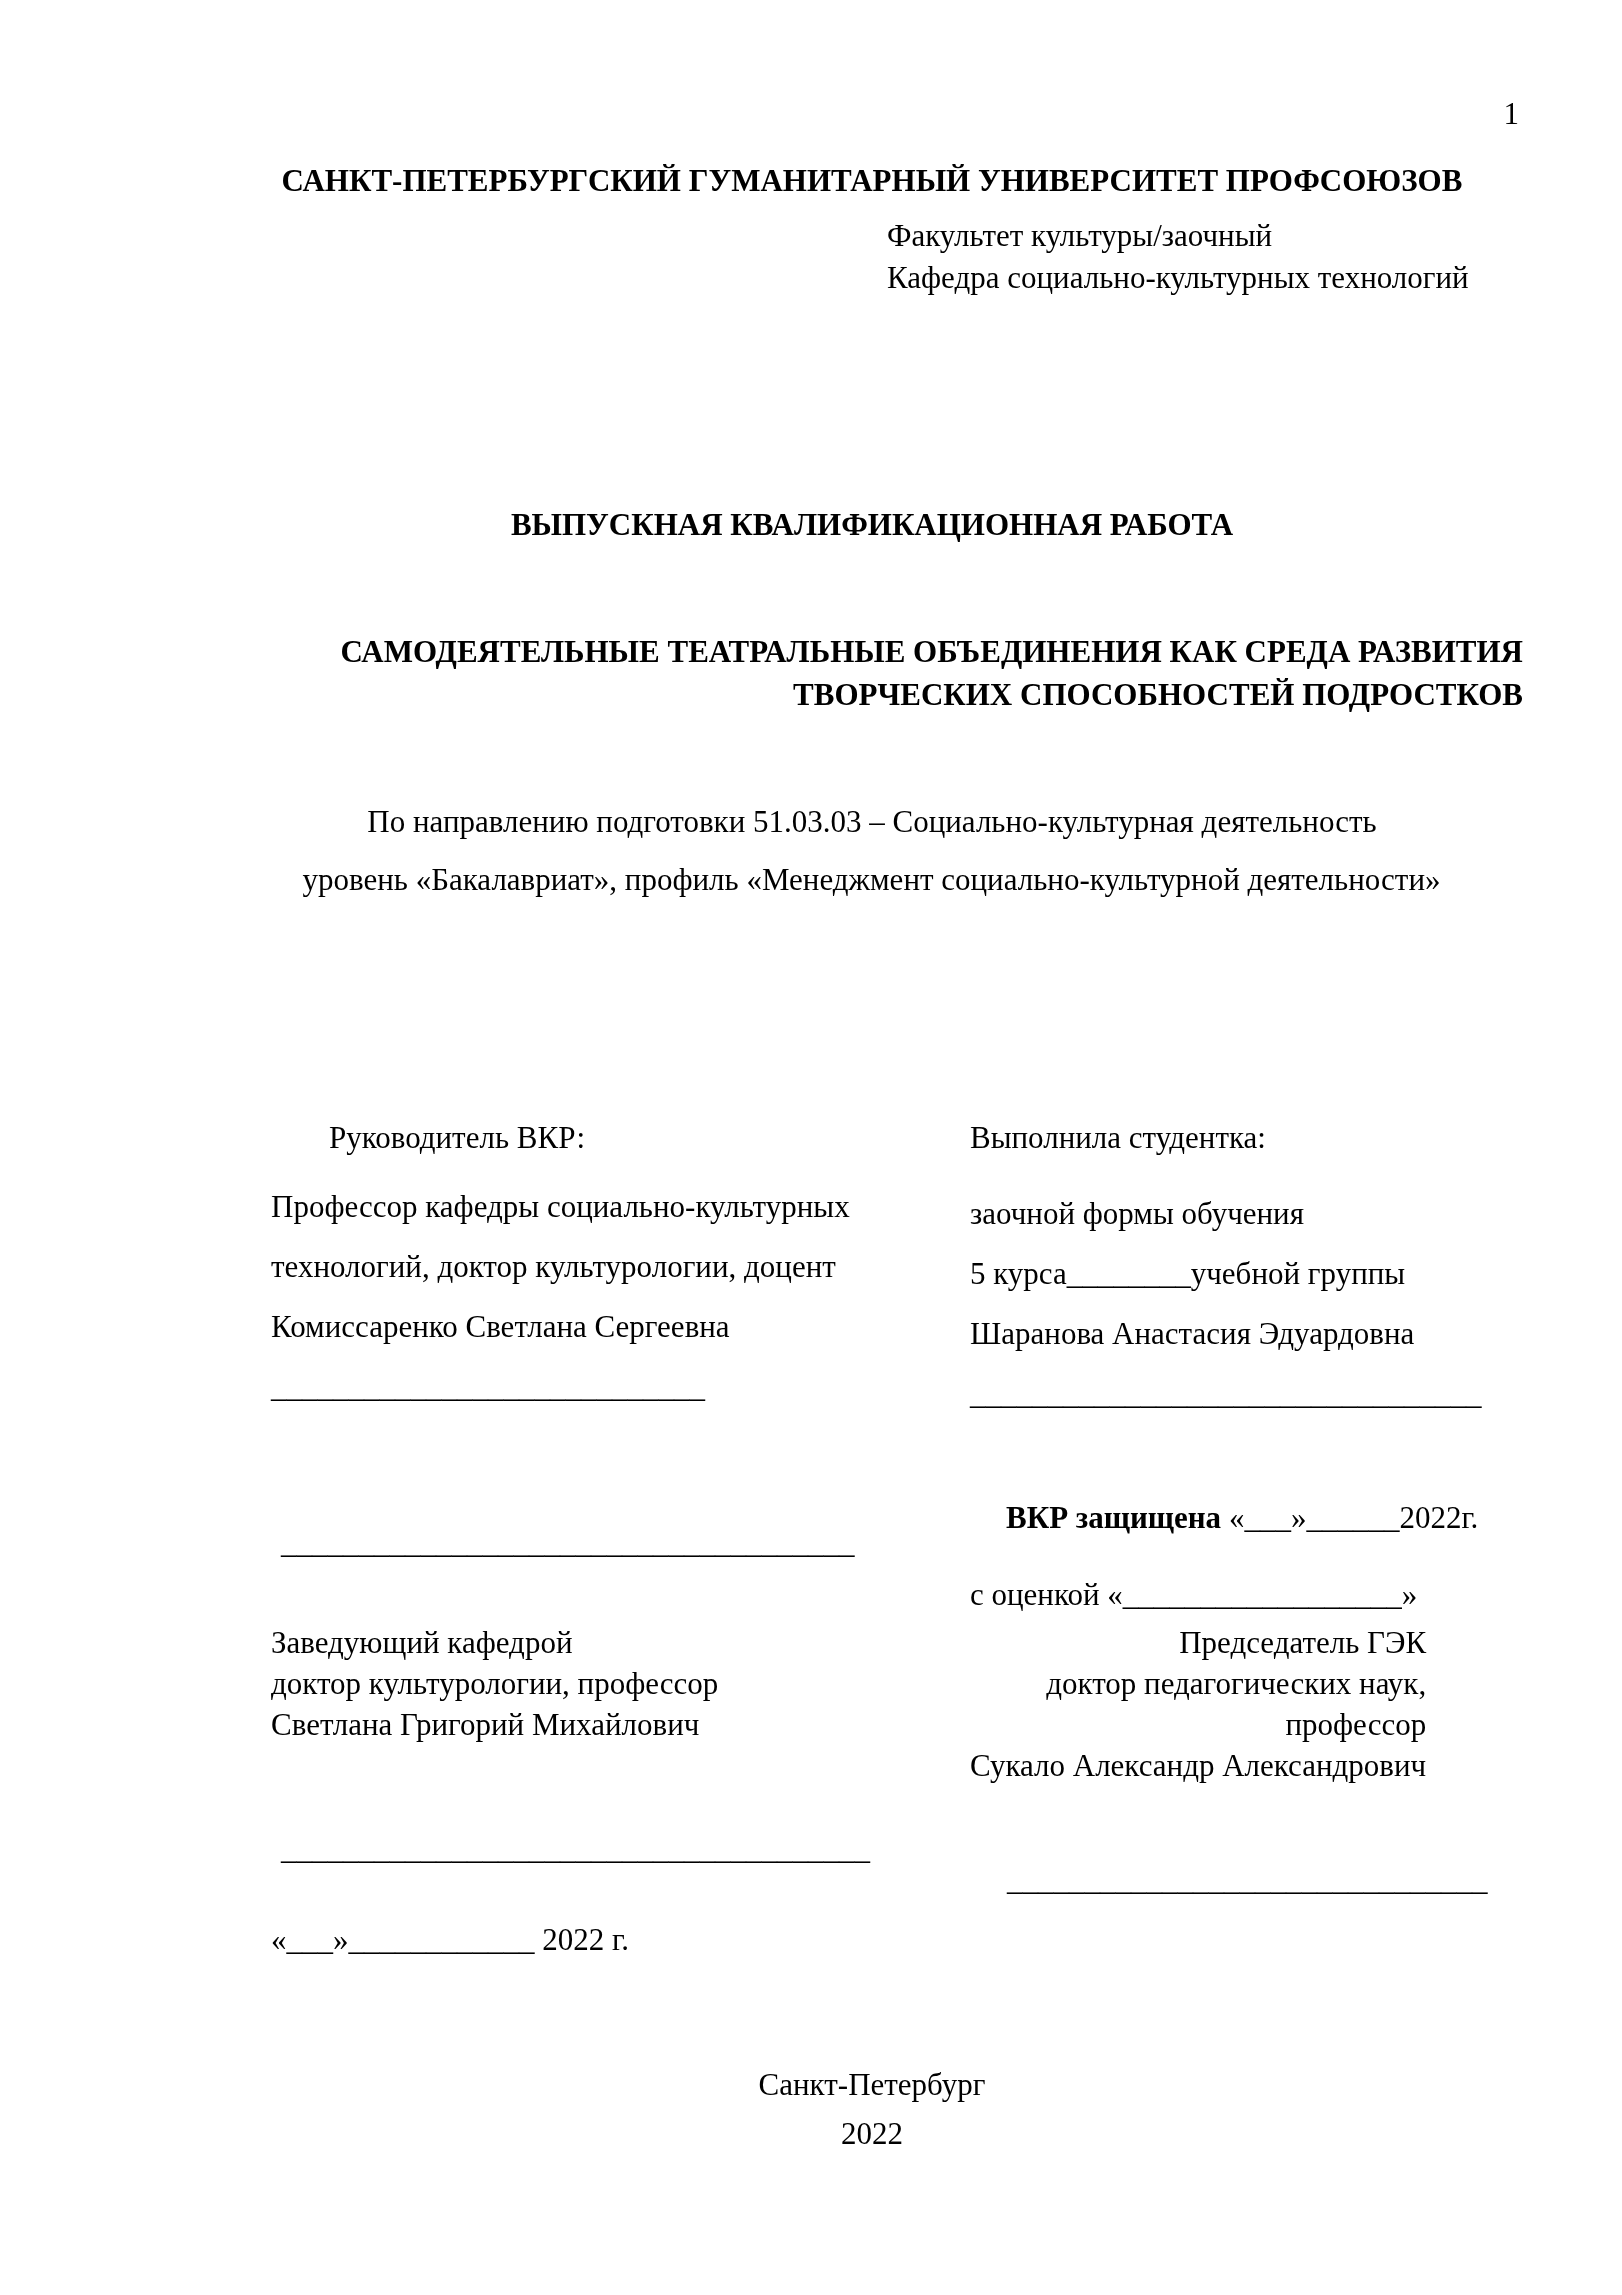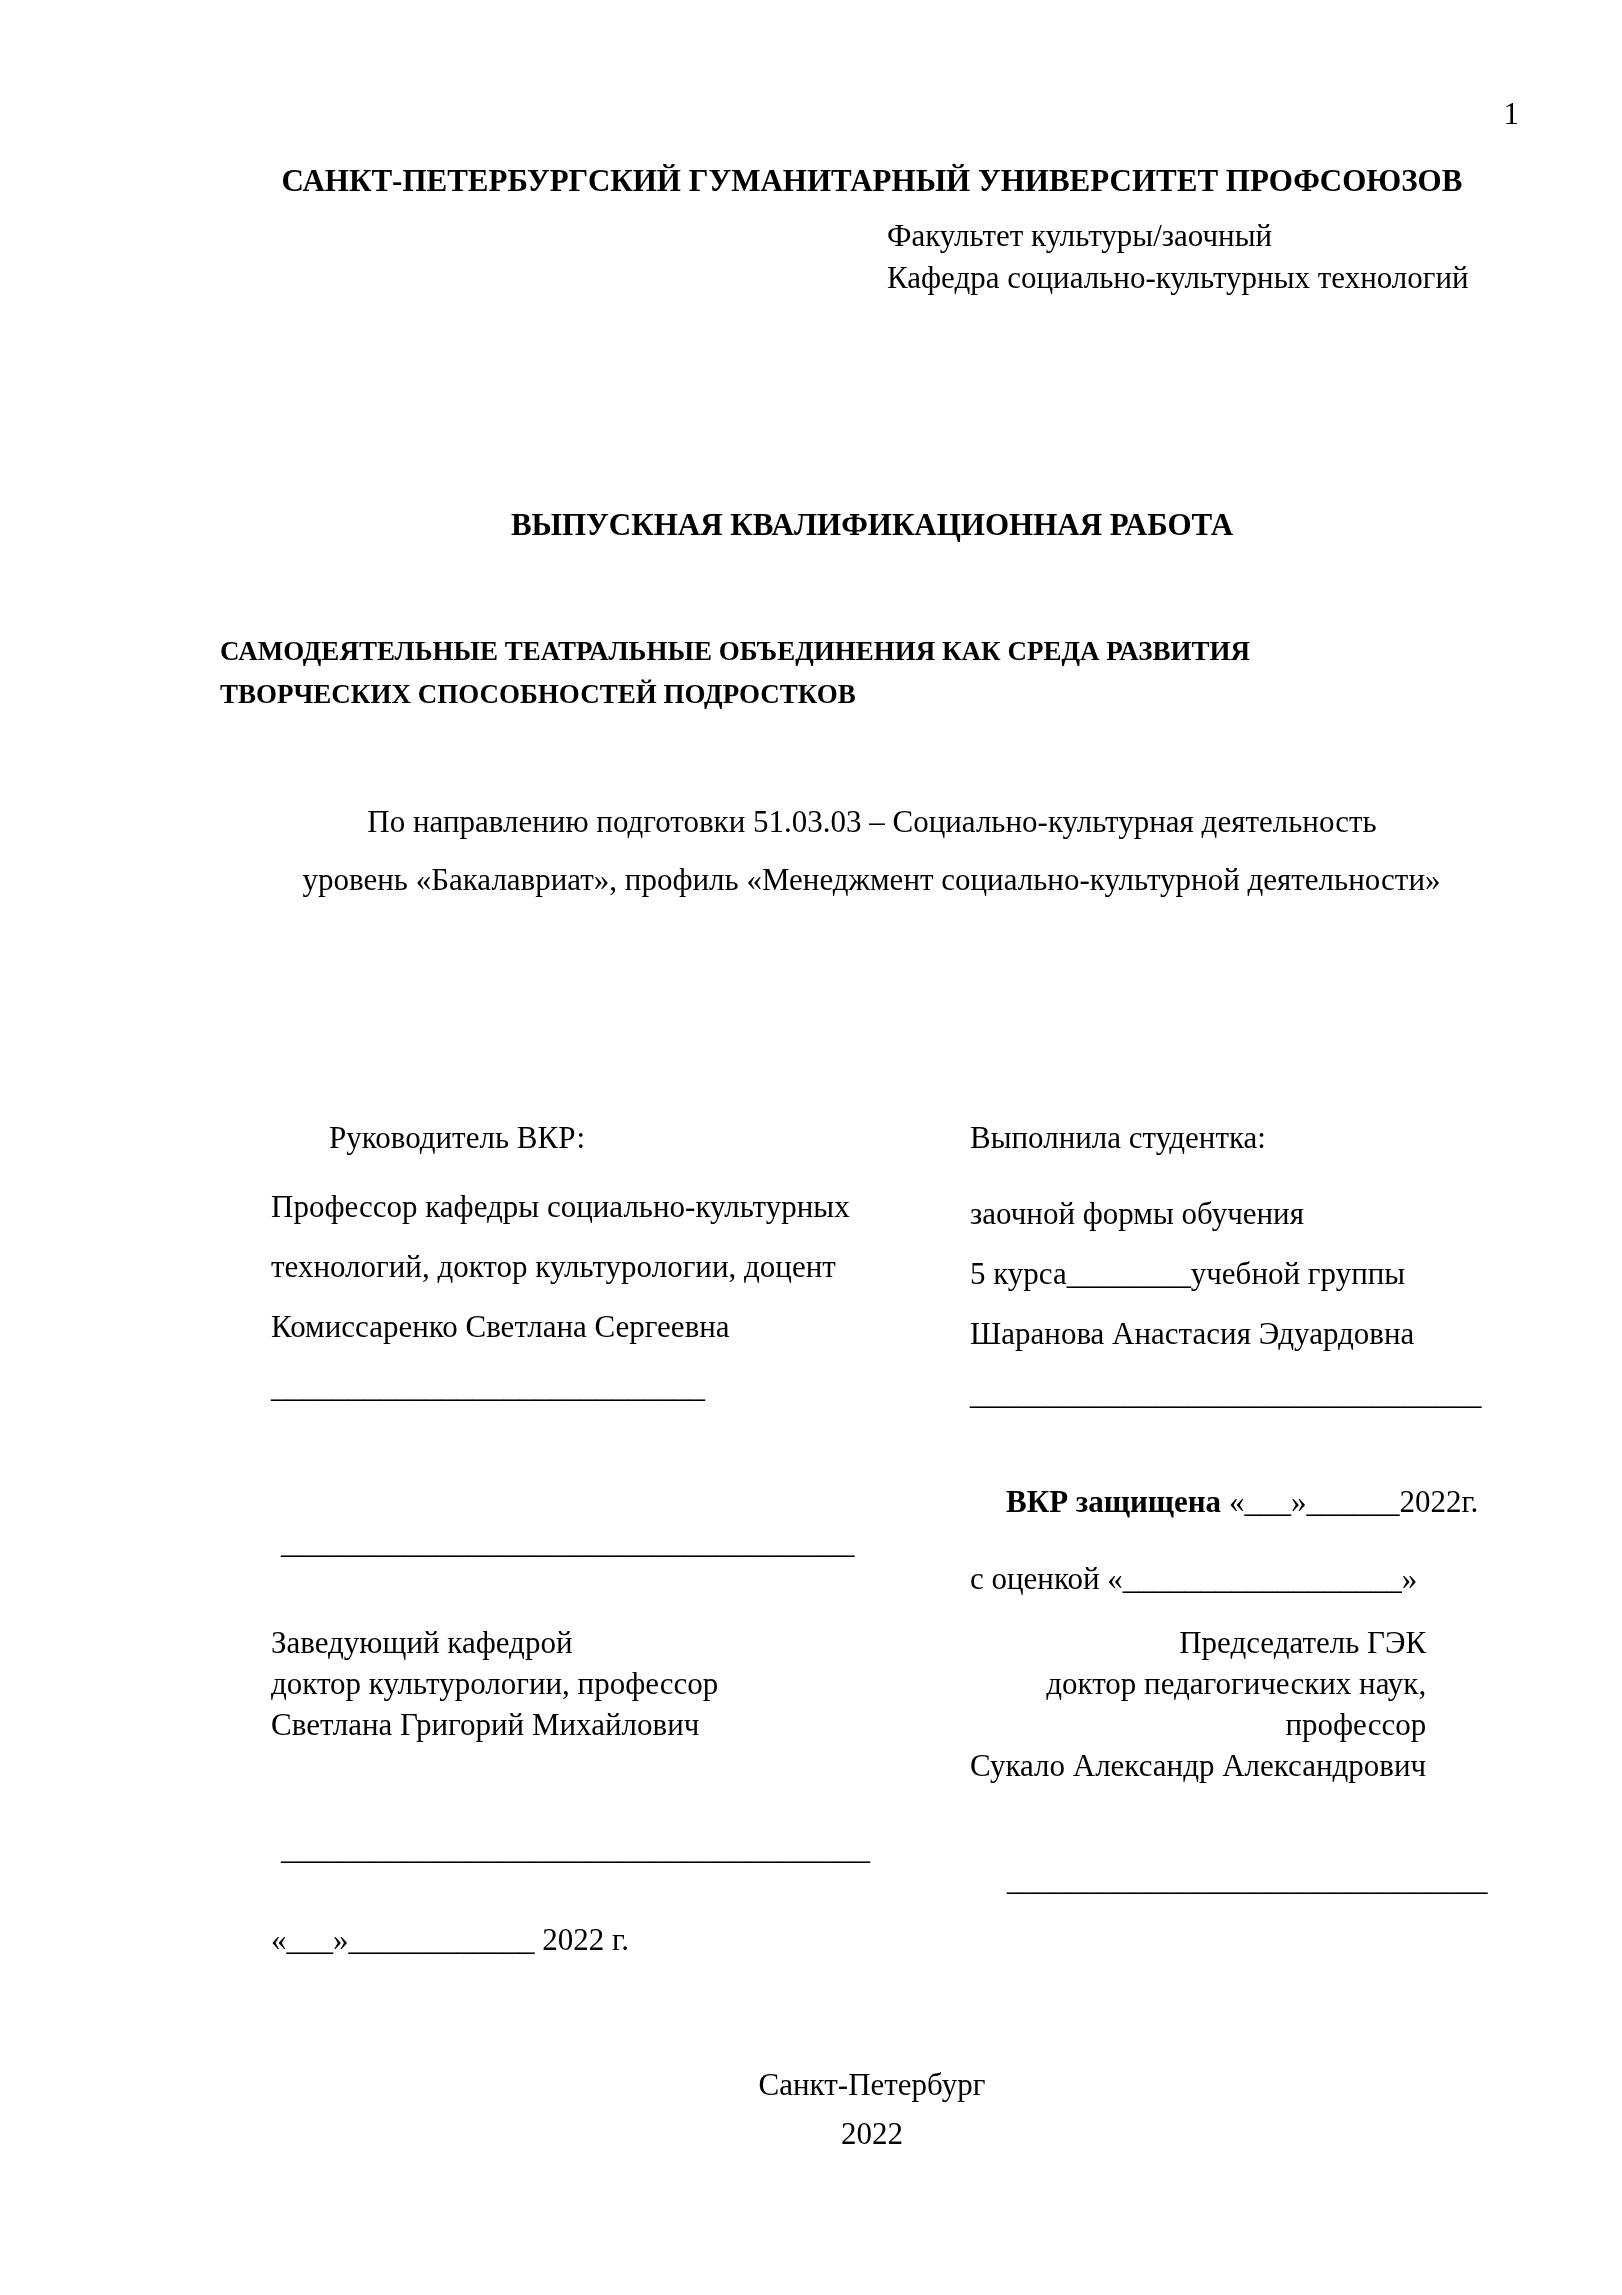--- a/index.html
+++ b/index.html
@@ -16,30 +16,30 @@
   }
   .b { font-weight: bold; }
   .pagenum { position: absolute; top: 96px; right: 104px; }
   .univ {
     position: absolute; top: 163px; left: 236px; width: 1272px;
     text-align: center; font-weight: bold;
     text-underline-offset: 5.5px;
   }
   .hdr-sub { position: absolute; top: 215px; left: 887px; line-height: 42px; }
   .worktype { position: absolute; top: 507px; left: 236px; width: 1272px; text-align: center; font-weight: bold; }
-  .thesis { position: absolute; top: 630px; left: 220px; width: 1303px; text-align: left; font-weight: bold; line-height: 43px; font-size: 27px; }
+  .thesis { position: absolute; top: 630px; left: 220px; width: 1303px; text-align: right; font-weight: bold; line-height: 43px; font-size: 31px; }
   .direction { position: absolute; top: 804px; left: 236px; width: 1272px; text-align: center; }
   .level { position: absolute; top: 862px; left: 220px; width: 1303px; text-align: center; }
   .sup { position: absolute; top: 1108px; left: 271px; width: 644px; line-height: 60px; }
   .sup .label { padding-left: 58px; }
   .sup .first { margin-top: 9.4px; }
   .stu { position: absolute; top: 1108px; left: 970px; width: 565px; line-height: 60px; }
   .stu .first { margin-top: 15.7px; }
   .defense { position: absolute; top: 1481px; left: 970px; line-height: 41px; }
-  .defense .l1 { padding-left: 36px; }
+  .defense .l1 { padding-left: 36px; margin-top: 16px; }
   .defense .l2 { margin-top: 36px; }
   .sig-mid-left { position: absolute; top: 1525px; left: 281px; }
   .head-dept { position: absolute; top: 1622px; left: 271px; line-height: 41px; }
   .gek { position: absolute; top: 1622px; left: 970px; line-height: 41px; text-align: right; }
   .sig-left-2 { position: absolute; top: 1831px; left: 281px; }
   .sig-right-2 { position: absolute; top: 1862px; left: 1007px; }
   .date-left { position: absolute; top: 1922px; left: 271px; }
   .footer { position: absolute; top: 2060px; left: 236px; width: 1272px; text-align: center; line-height: 49px; }
 </style>
 </head>

